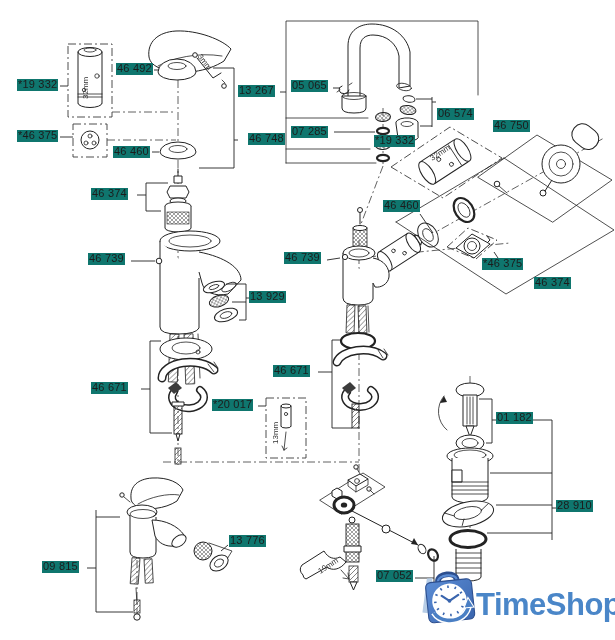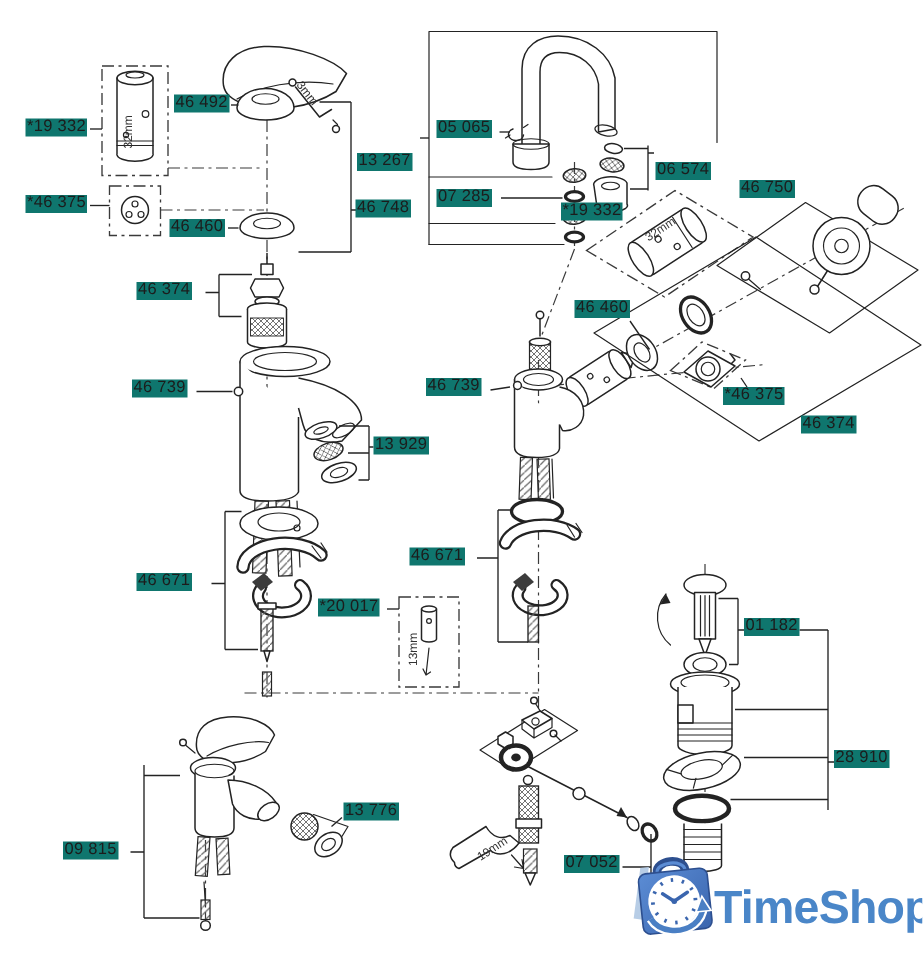--- a/index.html
+++ b/index.html
@@ -412,22 +412,22 @@
 </svg>
 
 <span class="plabel" style="left:17px;top:79px">*19 332</span>
 <span class="plabel" style="left:116px;top:63px">46 492</span>
 <span class="plabel" style="left:17px;top:130px">*46 375</span>
 <span class="plabel" style="left:113px;top:146px">46 460</span>
 <span class="plabel" style="left:91px;top:188px">46 374</span>
 <span class="plabel" style="left:88px;top:253px">46 739</span>
 <span class="plabel" style="left:249px;top:291px">13 929</span>
 <span class="plabel" style="left:91px;top:382px">46 671</span>
-<span class="plabel" style="left:237px;top:133px">46 748</span>
-<span class="plabel" style="left:238px;top:102px">13 267</span>
+<span class="plabel" style="left:248px;top:133px">46 748</span>
+<span class="plabel" style="left:238px;top:85px">13 267</span>
 <span class="plabel" style="left:291px;top:80px">05 065</span>
 <span class="plabel" style="left:291px;top:126px">07 285</span>
 <span class="plabel" style="left:437px;top:108px">06 574</span>
 <span class="plabel" style="left:374px;top:135px">*19 332</span>
 <span class="plabel" style="left:493px;top:120px">46 750</span>
 <span class="plabel" style="left:383px;top:200px">46 460</span>
 <span class="plabel" style="left:482px;top:258px">*46 375</span>
 <span class="plabel" style="left:534px;top:277px">46 374</span>
 <span class="plabel" style="left:284px;top:252px">46 739</span>
 <span class="plabel" style="left:273px;top:365px">46 671</span>

